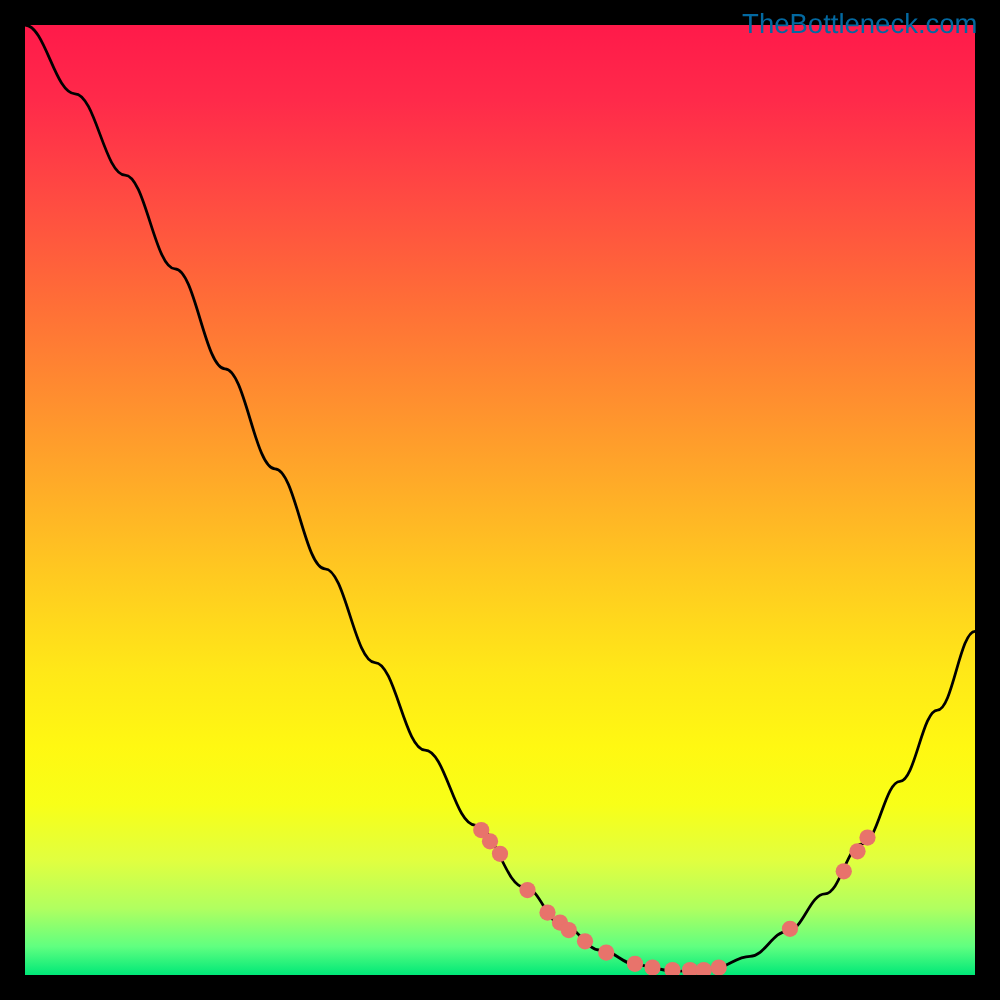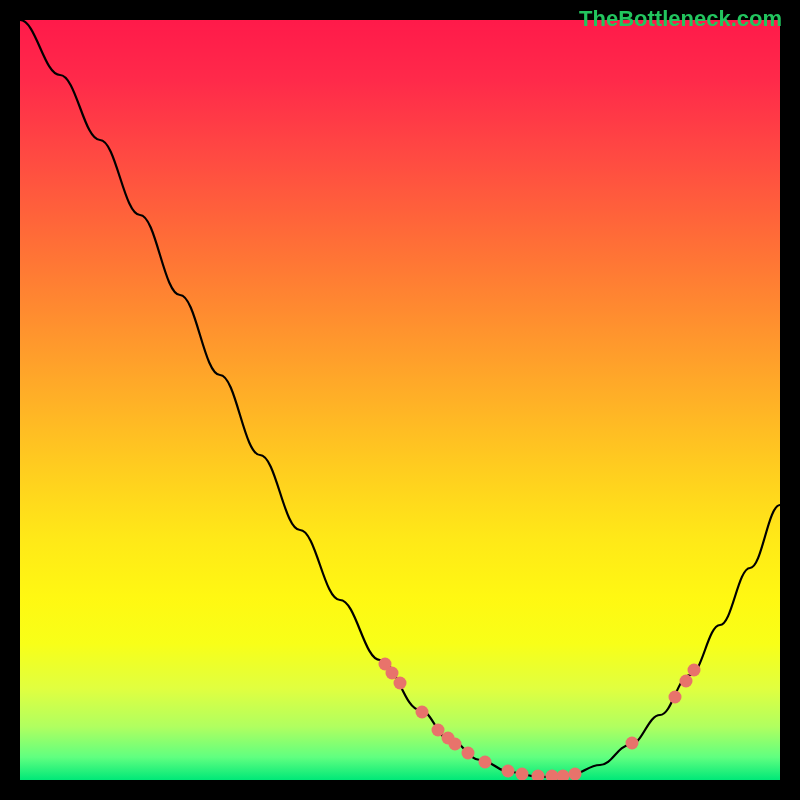--- a/index.html
+++ b/index.html
@@ -1,16 +1,16 @@
 <!DOCTYPE html>
 <html><head>
 <meta charset="utf-8">
 <style>
 body{margin:0;padding:0;background:#000;width:800px;height:800px;position:relative;font-family:Arial,sans-serif}
-.watermark{position:absolute;top:6px;right:18px;color:#22c55e;font-size:22px;font-weight:700;z-index:10}
+.watermark{position:absolute;top:6px;right:18px;color:#0369a1;font-size:22px;font-weight:400;z-index:10}
 .plot-area{position:absolute;left:20px;top:20px;width:760px;height:760px;overflow:hidden}
 .gradient-bg{position:absolute;left:0;top:0;width:100%;height:100%;background:linear-gradient(to bottom,#ff1a4a 0%,#ff2a4a 8%,#ff4a42 18%,#ff6a38 28%,#ff8a30 38%,#ffaa28 48%,#ffca20 58%,#ffe818 68%,#fff812 76%,#f8ff18 82%,#e0ff40 88%,#b0ff60 93%,#60ff80 97%,#00e878 100%)}
 svg.curve{position:absolute;left:0;top:0;width:100%;height:100%}
 .curve-path{fill:none;stroke:#000;stroke-width:2.2}
 .marker{fill:#e8736b;stroke:none}
 </style>
 </head>
 <body>
 
 <div class="watermark">TheBottleneck.com</div>

